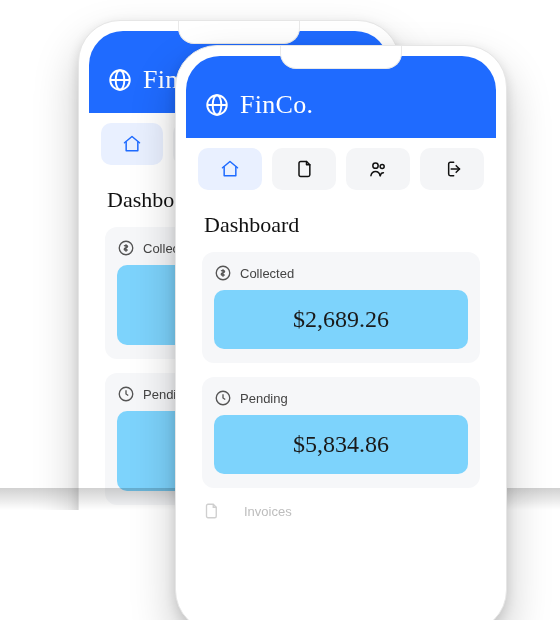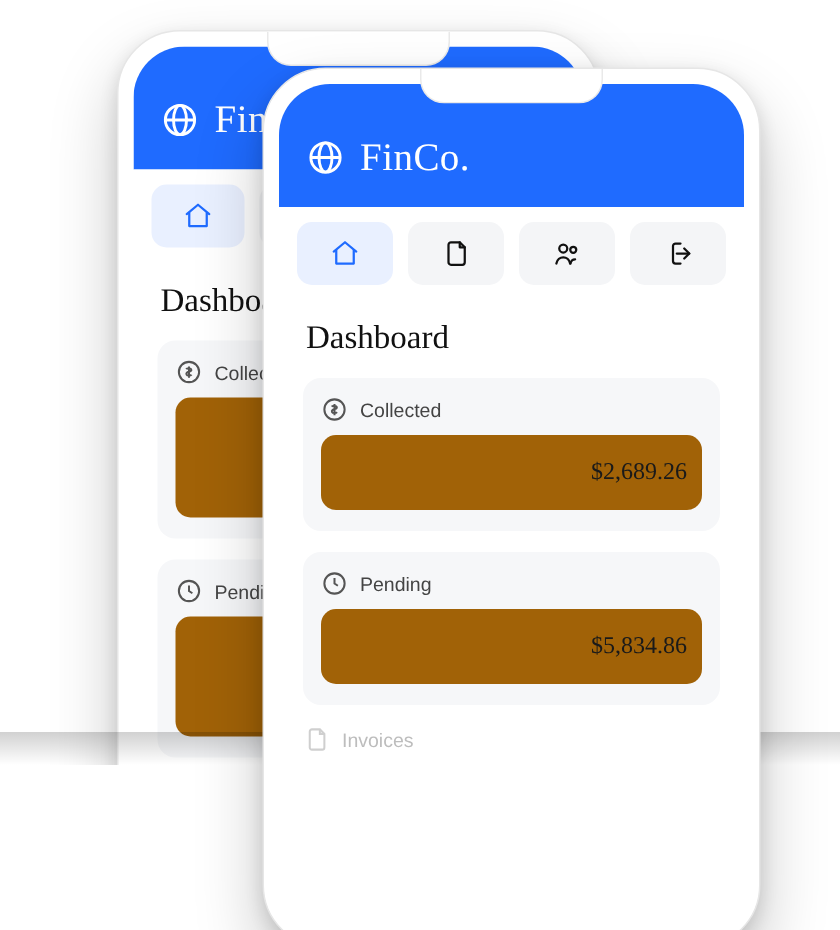--- a/index.html
+++ b/index.html
@@ -28,23 +28,23 @@
   .tab.active{background:#e9f0ff;}
   .tab svg{width:20px;height:20px;}
   .tab.active svg{stroke:#1f6bff;fill:none;}
   .tab svg{stroke:#111;fill:none;stroke-width:1.8;stroke-linecap:round;stroke-linejoin:round;}
 
   .content{padding:6px 16px 16px 16px;overflow:hidden;}
   .title{font-size:22px;margin:6px 2px 14px 2px;}
   .card{background:#f6f7f9;border-radius:12px;padding:12px 12px 14px 12px;margin-bottom:14px;}
   .card-head{display:flex;align-items:center;gap:8px;color:#444;font-family:-apple-system,BlinkMacSystemFont,Segoe UI,Arial,sans-serif;font-size:13px;}
   .card-head svg{width:18px;height:18px;stroke:#555;fill:none;stroke-width:1.8;}
-  .amount-box{background:#a16207;border-radius:10px;margin-top:8px;padding:16px 10px;text-align:right;
-    font-size:16px;color:#1a1a1a;}
-  .row-placeholder{display:flex;align-items:center;gap:8px;color:#bdbdbd;
+  .amount-box{background:#7dd3fc;border-radius:10px;margin-top:8px;padding:16px 10px;text-align:center;
+    font-size:24px;color:#1a1a1a;}
+  .row-placeholder{display:flex;align-items:center;gap:24px;color:#bdbdbd;
     font-family:-apple-system,BlinkMacSystemFont,Segoe UI,Arial,sans-serif;font-size:13px;margin-top:6px;}
   .row-placeholder svg{width:18px;height:18px;stroke:#cfcfcf;fill:none;stroke-width:1.8;}
 
   .back .amount-box{min-height:48px;}
 </style>
 </head>
 <body>
 <div class="stage">
 
 <div class="phone back">

